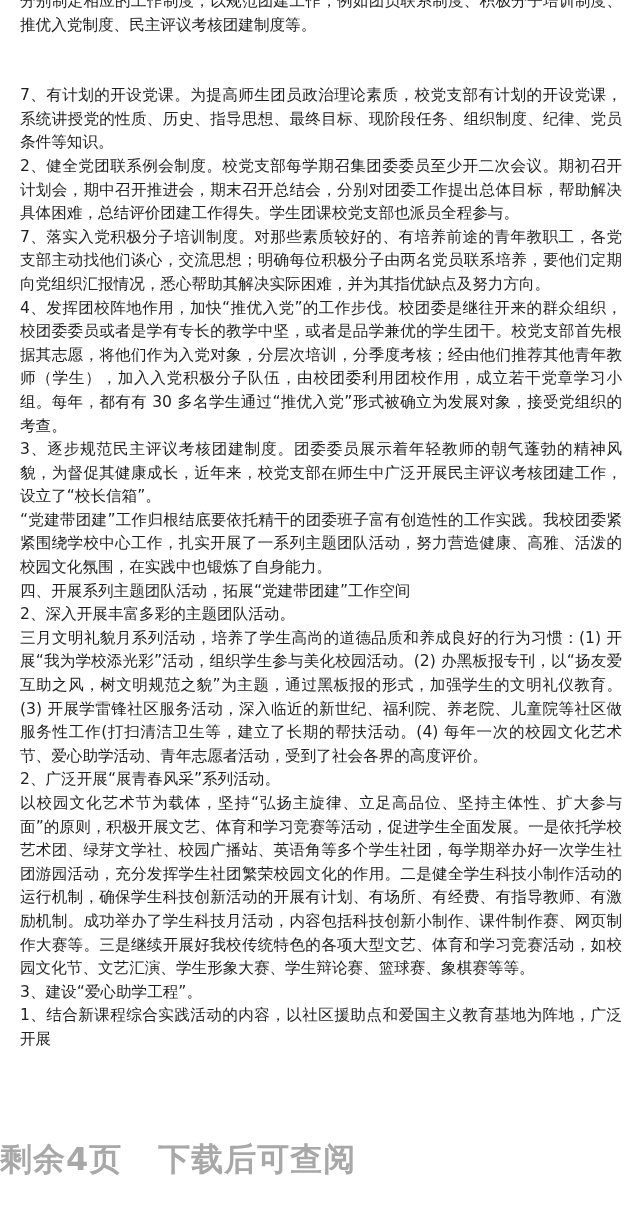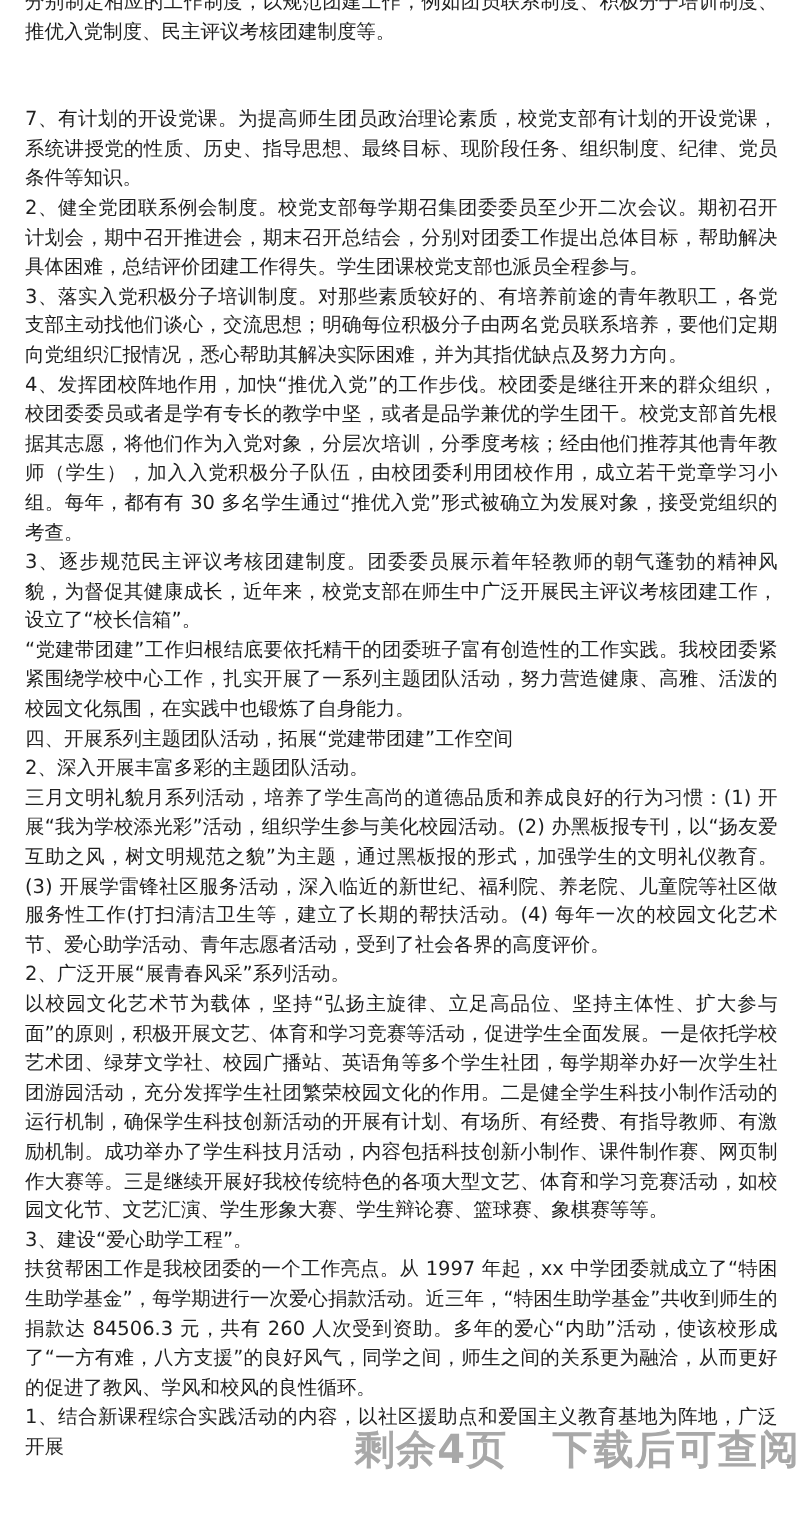--- a/index.html
+++ b/index.html
@@ -2,43 +2,42 @@
 <html><head>
 <meta charset="utf-8">
 <style>
   html, body { margin: 0; padding: 0; background: #ffffff; }
   body { width: 640px; height: 1221px; overflow: hidden; position: relative;
          font-family: "DejaVu Sans", "Liberation Sans", sans-serif; color: #1f1f1f; }
   .doc { position: absolute; left: 20px; top: -10px; width: 602px; }
   .p { font-size: 15.6px; line-height: 23.6px; margin: 0; text-align: justify;
        text-align-last: left; letter-spacing: 0px; word-break: break-all; }
   .gap { height: 47px; }
-  .more { position: absolute; left: 0; right: 0; top: 1138px; text-align: right;
+  .more { position: absolute; left: 0; right: 0; top: 1138px; text-align: left;
           font-size: 32px; font-weight: bold; color: #a8a8a8; letter-spacing: 1px;
           font-family: "DejaVu Sans", sans-serif; }
   .more span { display: inline-block; }
   .more .sep { width: 36px; }
 </style>
 </head>
 <body>
 
 <div class="doc">
   <p class="p">分别制定相应的工作制度，以规范团建工作，例如团员联系制度、积极分子培训制度、推优入党制度、民主评议考核团建制度等。</p>
   <div class="gap"></div>
   <p class="p">7、有计划的开设党课。为提高师生团员政治理论素质，校党支部有计划的开设党课，系统讲授党的性质、历史、指导思想、最终目标、现阶段任务、组织制度、纪律、党员条件等知识。</p>
   <p class="p">2、健全党团联系例会制度。校党支部每学期召集团委委员至少开二次会议。期初召开计划会，期中召开推进会，期末召开总结会，分别对团委工作提出总体目标，帮助解决具体困难，总结评价团建工作得失。学生团课校党支部也派员全程参与。</p>
-  <p class="p">3、落实入党积极分子培训制度。对那些素质较好的、有培养前途的青年教职工，各党支部主动找他们谈心，交流思想；明确每位积极分子由两名党员联系培养，要他们定期向党组织汇报情况，悉心帮助其解决实际困难，并为其指优缺点及努力方向。</p>
+  <p class="p">7、落实入党积极分子培训制度。对那些素质较好的、有培养前途的青年教职工，各党支部主动找他们谈心，交流思想；明确每位积极分子由两名党员联系培养，要他们定期向党组织汇报情况，悉心帮助其解决实际困难，并为其指优缺点及努力方向。</p>
   <p class="p">4、发挥团校阵地作用，加快“推优入党”的工作步伐。校团委是继往开来的群众组织，校团委委员或者是学有专长的教学中坚，或者是品学兼优的学生团干。校党支部首先根据其志愿，将他们作为入党对象，分层次培训，分季度考核；经由他们推荐其他青年教师（学生），加入入党积极分子队伍，由校团委利用团校作用，成立若干党章学习小组。每年，都有有 30 多名学生通过“推优入党”形式被确立为发展对象，接受党组织的考查。</p>
   <p class="p">3、逐步规范民主评议考核团建制度。团委委员展示着年轻教师的朝气蓬勃的精神风貌，为督促其健康成长，近年来，校党支部在师生中广泛开展民主评议考核团建工作，设立了“校长信箱”。</p>
   <p class="p">“党建带团建”工作归根结底要依托精干的团委班子富有创造性的工作实践。我校团委紧紧围绕学校中心工作，扎实开展了一系列主题团队活动，努力营造健康、高雅、活泼的校园文化氛围，在实践中也锻炼了自身能力。</p>
   <p class="p">四、开展系列主题团队活动，拓展“党建带团建”工作空间</p>
   <p class="p">2、深入开展丰富多彩的主题团队活动。</p>
   <p class="p">三月文明礼貌月系列活动，培养了学生高尚的道德品质和养成良好的行为习惯：(1) 开展“我为学校添光彩”活动，组织学生参与美化校园活动。(2) 办黑板报专刊，以“扬友爱互助之风，树文明规范之貌”为主题，通过黑板报的形式，加强学生的文明礼仪教育。(3) 开展学雷锋社区服务活动，深入临近的新世纪、福利院、养老院、儿童院等社区做服务性工作(打扫清洁卫生等，建立了长期的帮扶活动。(4) 每年一次的校园文化艺术节、爱心助学活动、青年志愿者活动，受到了社会各界的高度评价。</p>
   <p class="p">2、广泛开展“展青春风采”系列活动。</p>
   <p class="p">以校园文化艺术节为载体，坚持“弘扬主旋律、立足高品位、坚持主体性、扩大参与面”的原则，积极开展文艺、体育和学习竞赛等活动，促进学生全面发展。一是依托学校艺术团、绿芽文学社、校园广播站、英语角等多个学生社团，每学期举办好一次学生社团游园活动，充分发挥学生社团繁荣校园文化的作用。二是健全学生科技小制作活动的运行机制，确保学生科技创新活动的开展有计划、有场所、有经费、有指导教师、有激励机制。成功举办了学生科技月活动，内容包括科技创新小制作、课件制作赛、网页制作大赛等。三是继续开展好我校传统特色的各项大型文艺、体育和学习竞赛活动，如校园文化节、文艺汇演、学生形象大赛、学生辩论赛、篮球赛、象棋赛等等。</p>
   <p class="p">3、建设“爱心助学工程”。</p>
-  <p class="p">扶贫帮困工作是我校团委的一个工作亮点。从 1997 年起，xx 中学团委就成立了“特困生助学基金”，每学期进行一次爱心捐款活动。近三年，“特困生助学基金”共收到师生的捐款达 84506.3 元，共有 260 人次受到资助。多年的爱心“内助”活动，使该校形成了“一方有难，八方支援”的良好风气，同学之间，师生之间的关系更为融洽，从而更好的促进了教风、学风和校风的良性循环。</p>
   <p class="p">1、结合新课程综合实践活动的内容，以社区援助点和爱国主义教育基地为阵地，广泛开展</p>
 </div>
 
 <div class="more">
   <span>剩余4页</span><span class="sep"></span><span>下载后可查阅</span>
 </div>
 
 </body></html>

